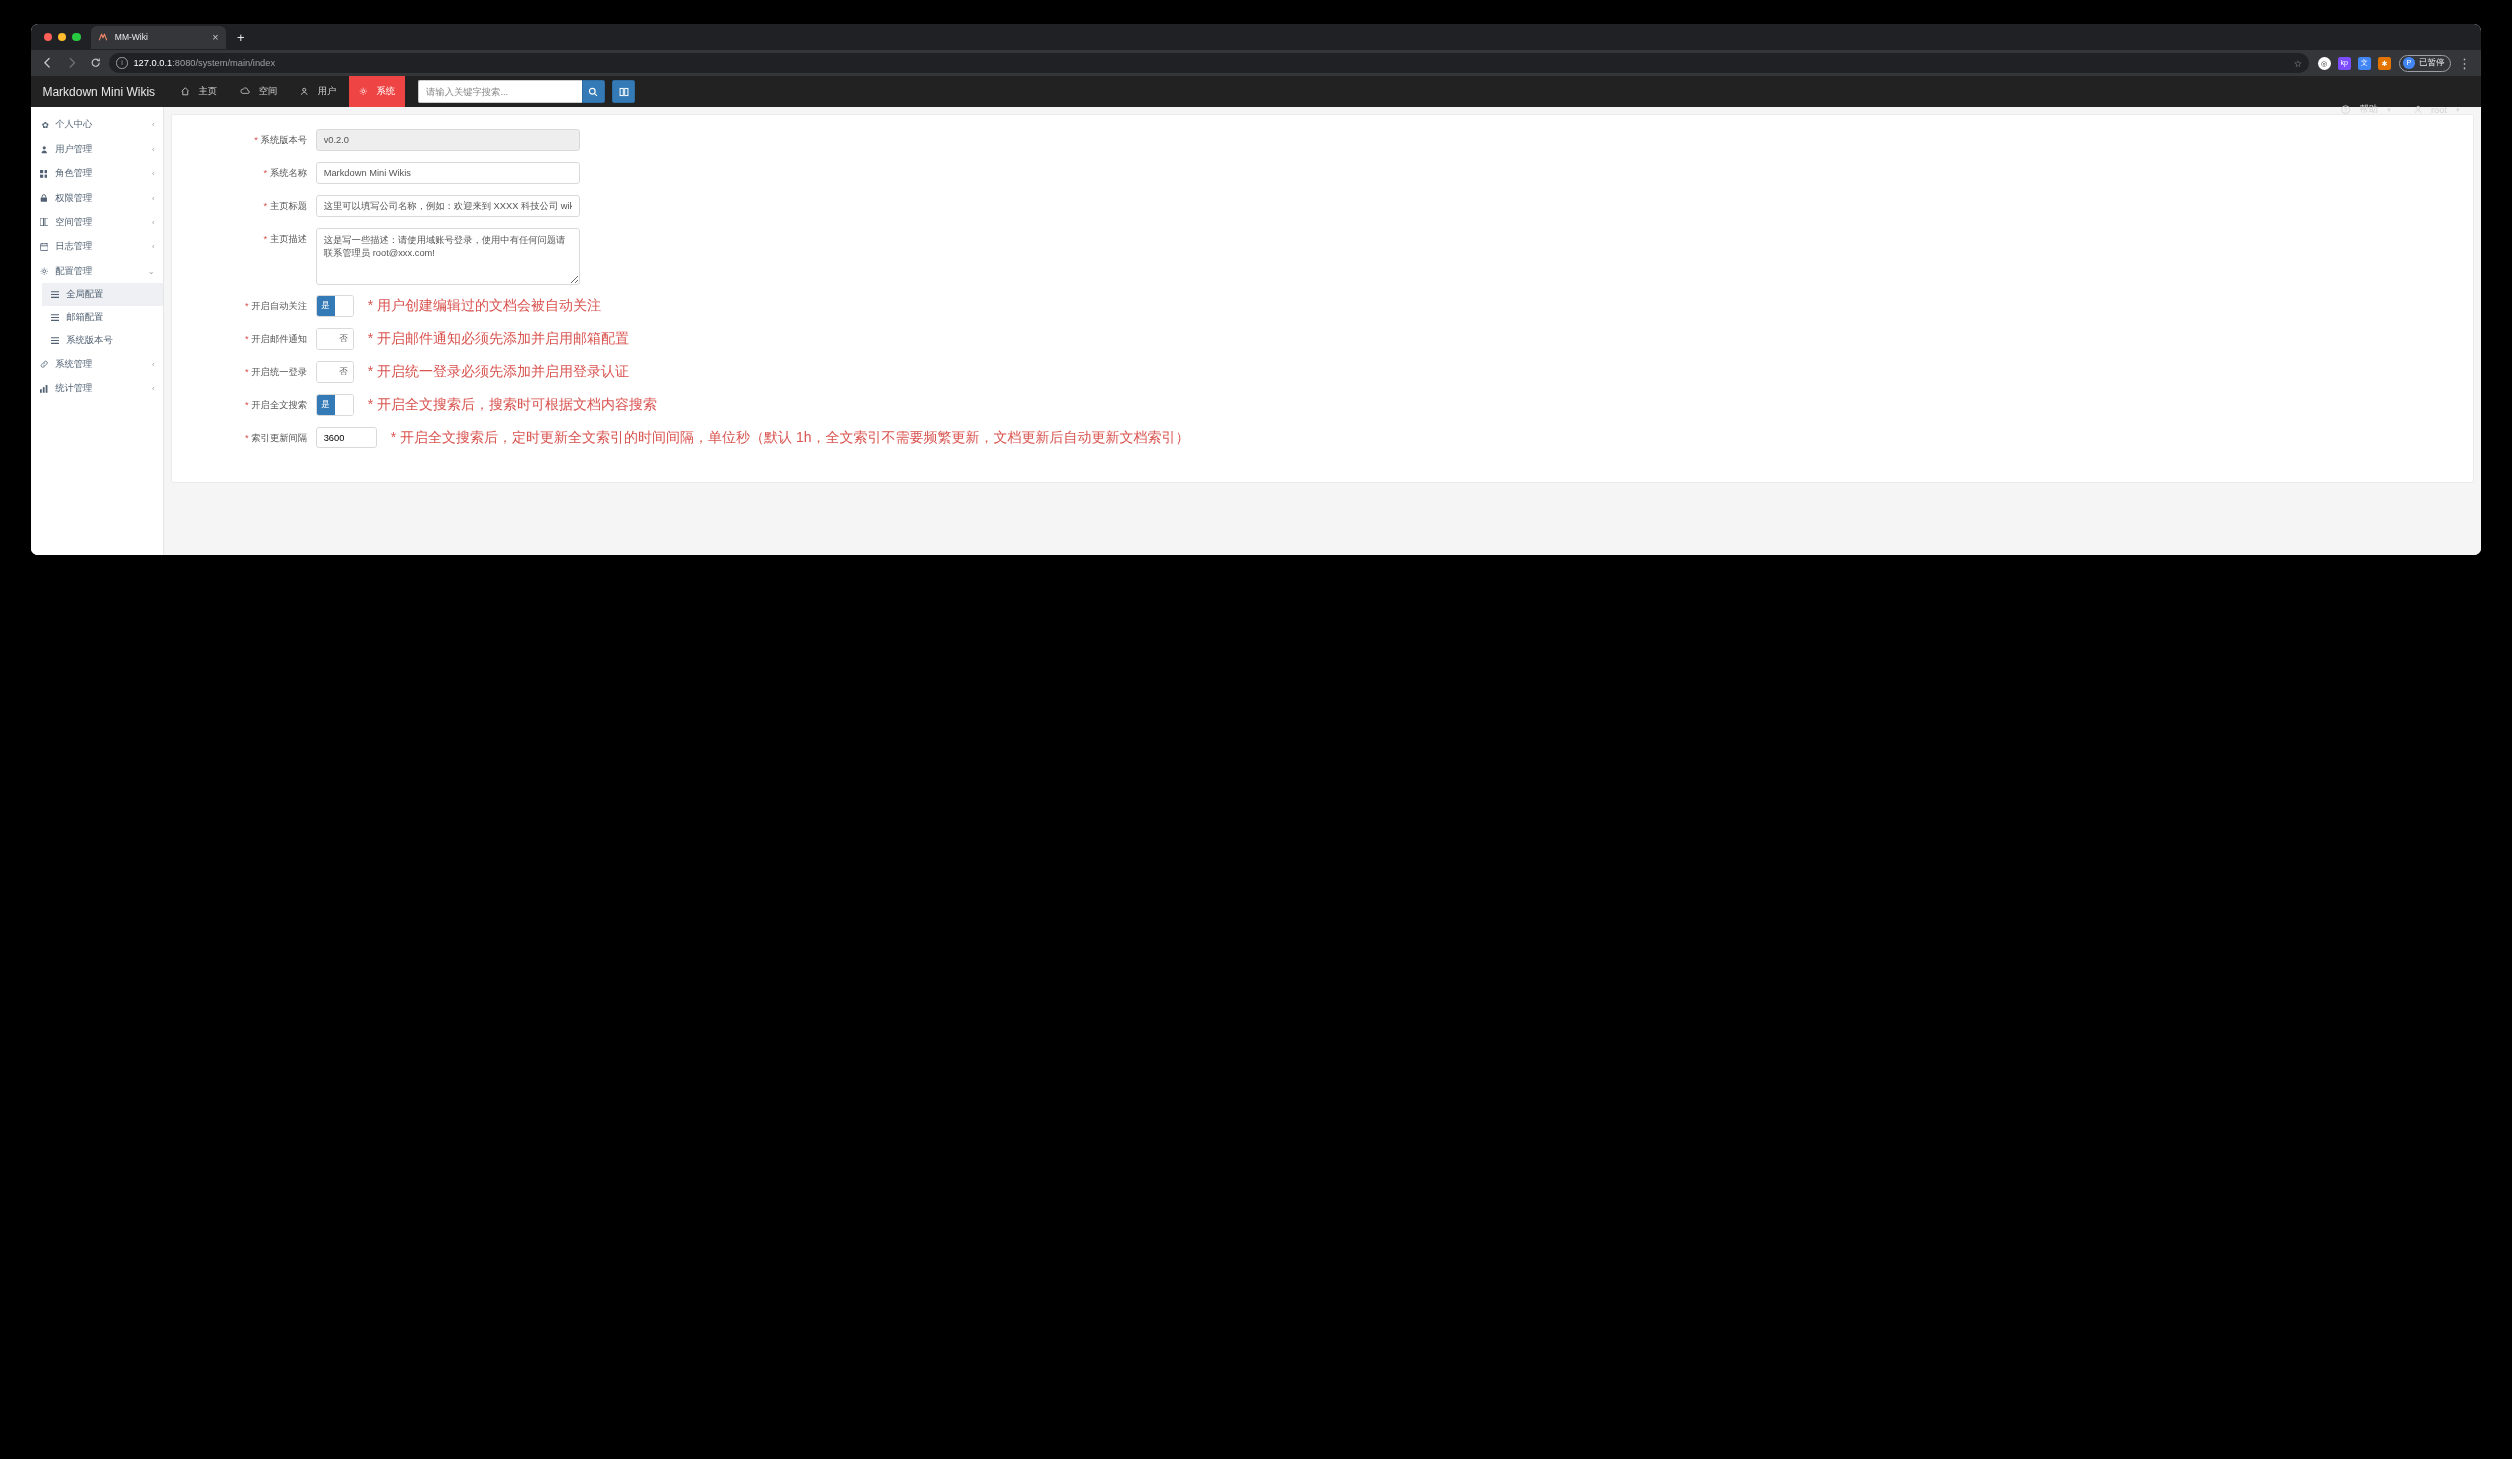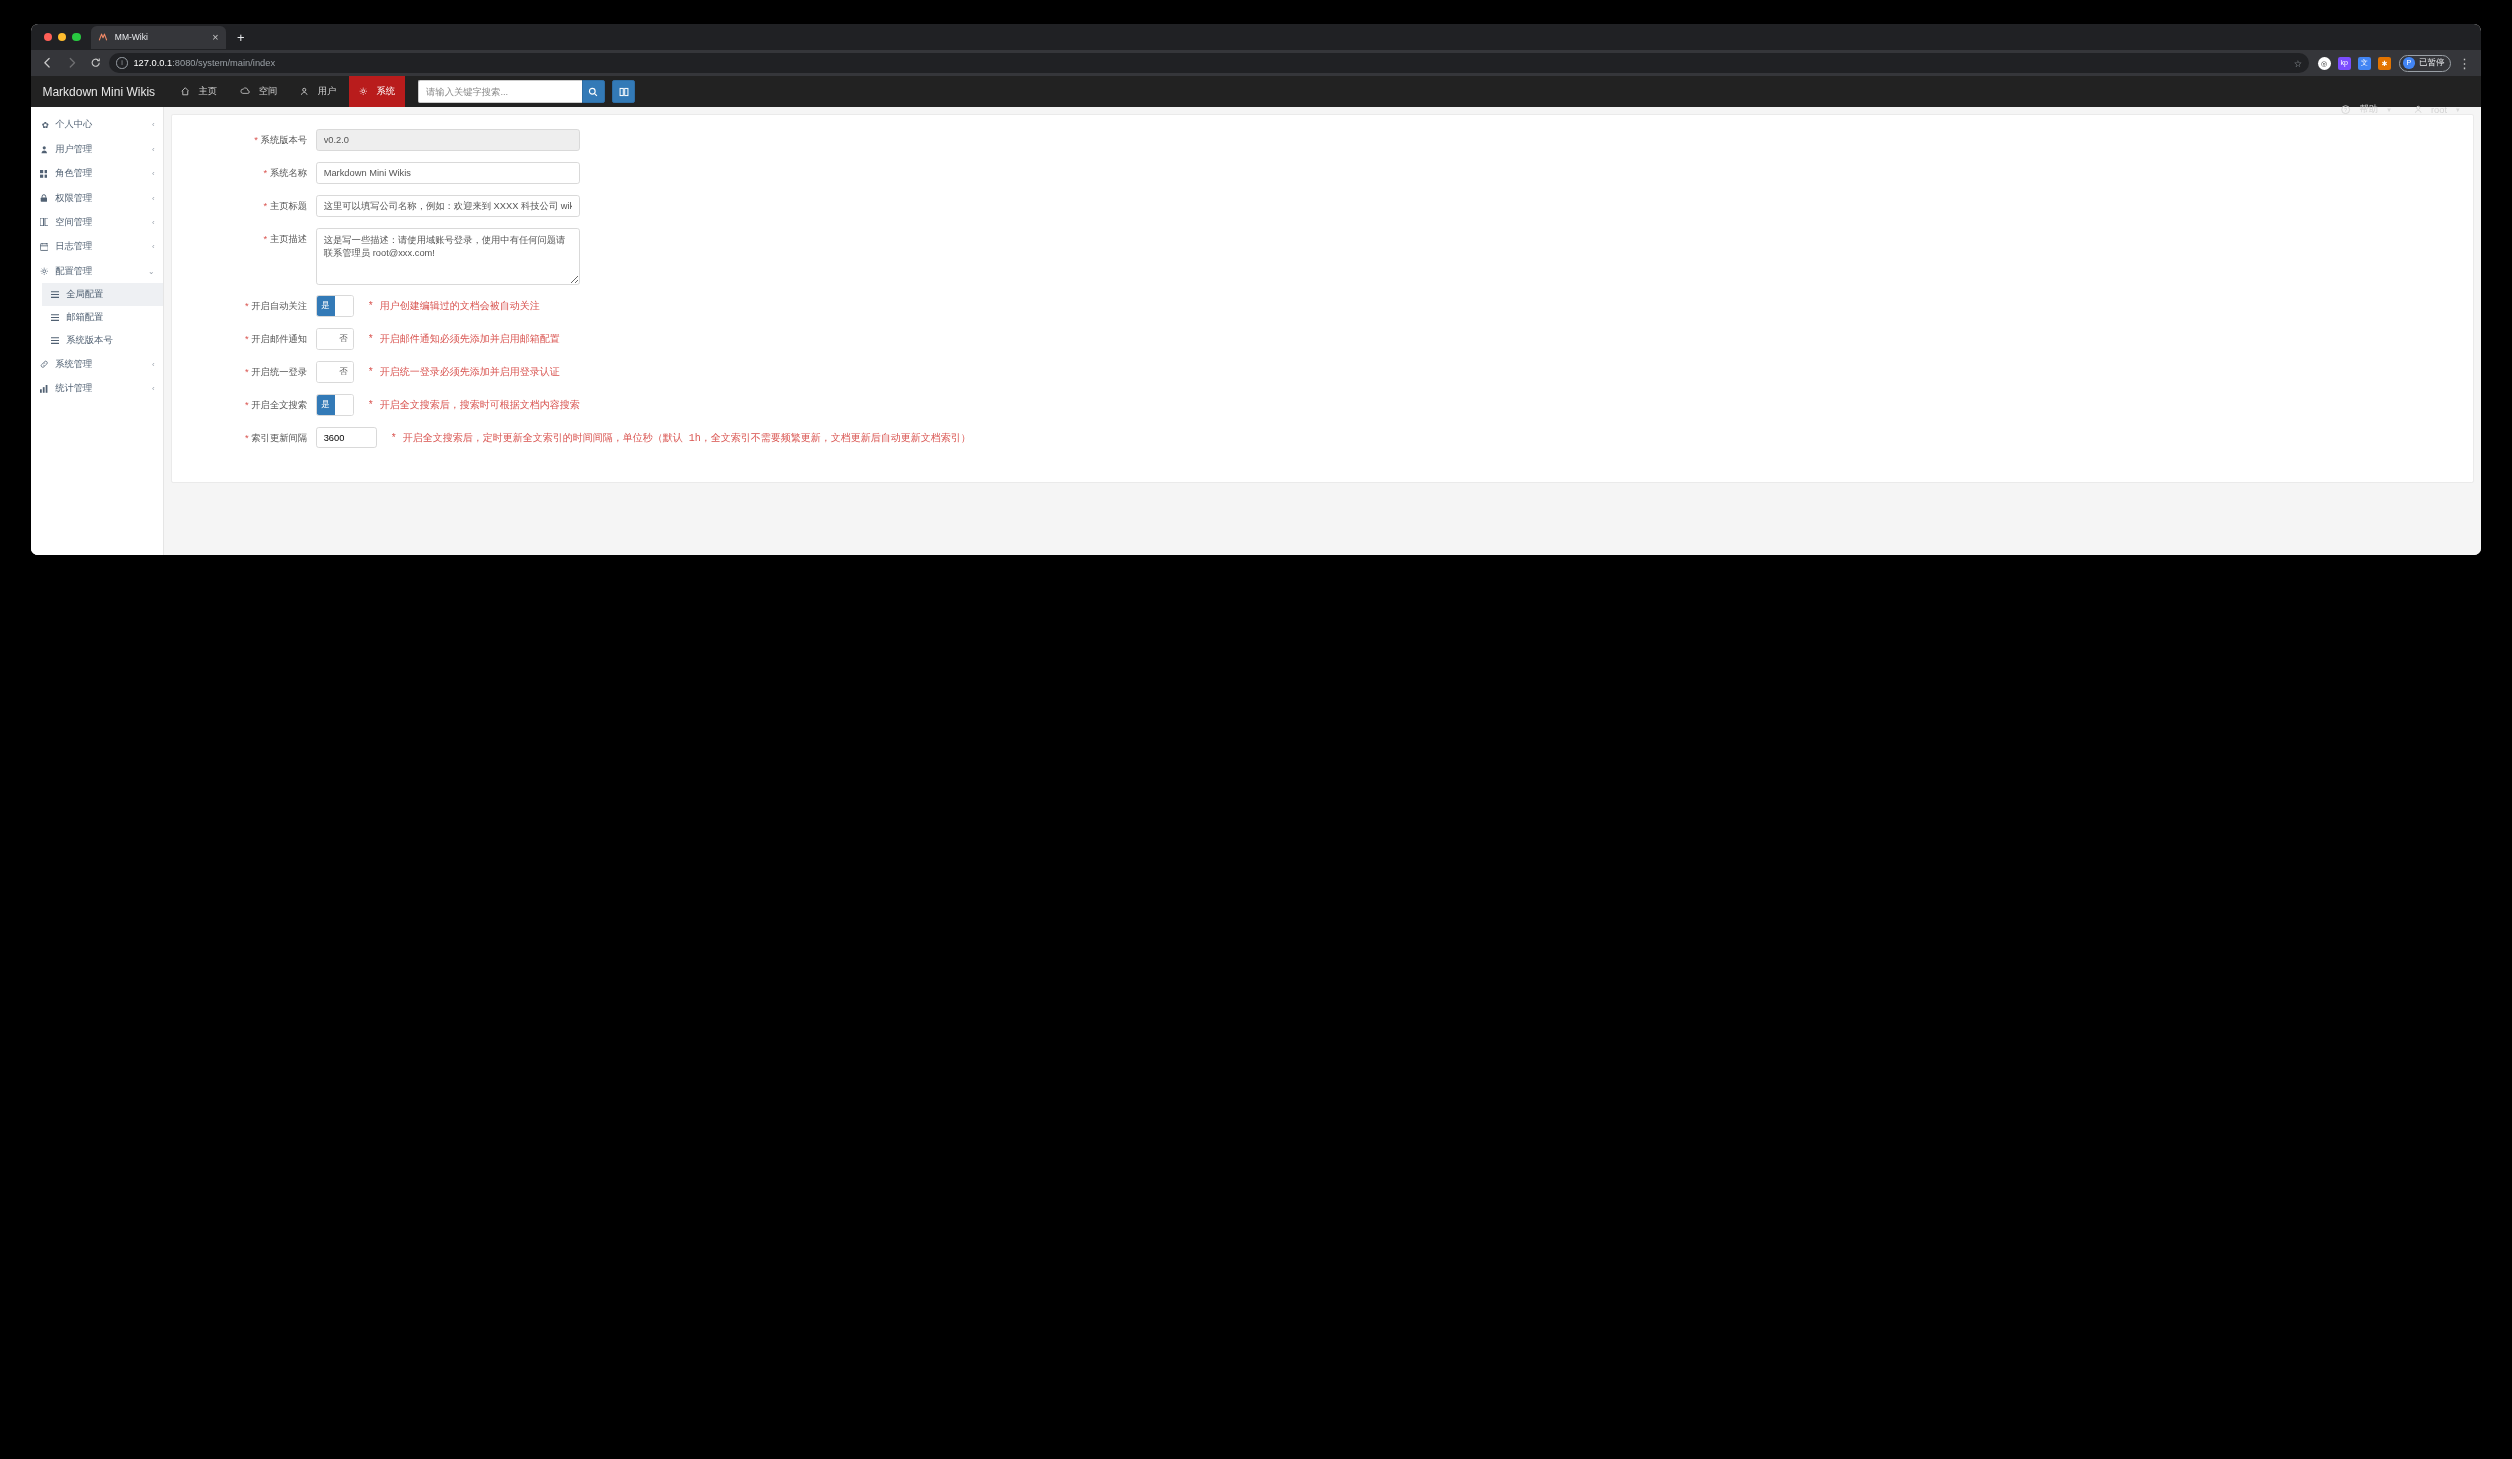--- a/index.html
+++ b/index.html
@@ -132,21 +132,21 @@
 }
 .brand {
   color:#e8e8e8; font-size:12px; font-weight:400;
   padding-right: 13px;
 }
 .topnav-link {
   color:#d2d2d2; height:31px; display:flex; align-items:center;
   padding:0 10px; gap:9px; font-size:9.3px; cursor:pointer;
 }
 .topnav-link .nav-ico{ font-size:8.5px;}
-.topnav-link.active{ background:#b91c1c; color:#fff;}
+.topnav-link.active{ background:#ef4444; color:#fff;}
 .search-wrap{ display:flex; margin-left:10px;border-radius:11px; }
 .search-input{
   width:164px; height:23px; border:0.7px solid #ccc; border-right:none;
   border-radius:2.1px 0 0 2.1px; padding:0 7.1px; font-size:9.3px; background:#fff;
 }
 .search-input::placeholder{ color:#888; }
 .search-btn, .columns-btn{
   width:23px;height:23px;display:flex;align-items:center;justify-content:center;
   color:#fff;font-size:9.3px;cursor:pointer;
 }
@@ -211,21 +211,21 @@
 .toggle-yes .lbl{ width:19px;display:flex;align-items:center;justify-content:center;font-size:8.5px;}
 .toggle-yes .lbl.blue{ background:#337ab7;color:#fff;}
 .toggle-yes .lbl.wh{ background:#fff;color:#fff;}
 .toggle-no{
   width:38px;height:21.4px;border:0.7px solid #d9d9d9;border-radius:2.8px;display:flex;overflow:hidden;cursor:pointer;
 }
 .toggle-no .lbl{ width:19px;display:flex;align-items:center;justify-content:center;font-size:8.5px;}
 .toggle-no .lbl.wh{ background:#fff;}
 .toggle-no .lbl.txt{ background:#fff;color:#666;}
 
-.hint{ color:#d9534f; font-size:10px;font-family:Liberation Mono, monospace;}
+.hint{ color:#d9534f; font-size:14px;}
 
 .save-btn{
   background:#337ab7; color:#fff; border:0.7px solid #2e6da4; border-radius:2.8px;
   padding:5px 10px; font-size:9.3px; cursor:pointer;
 }
 
 svg { display:block; }
 </style>
 </head>
 <body>

